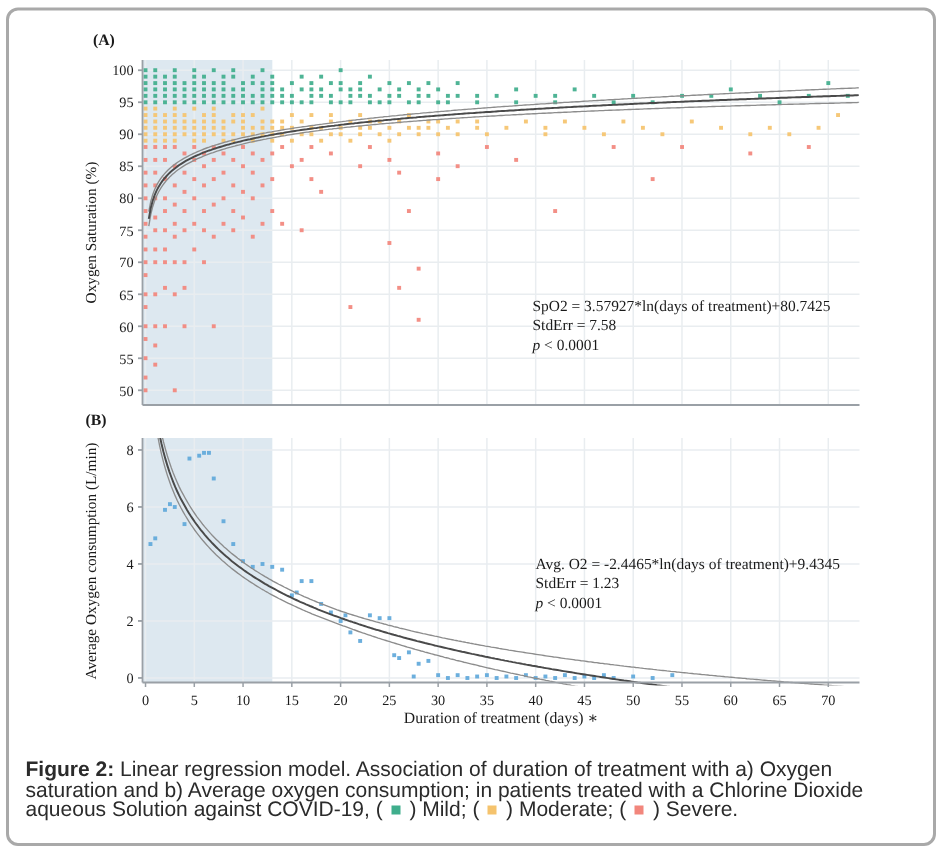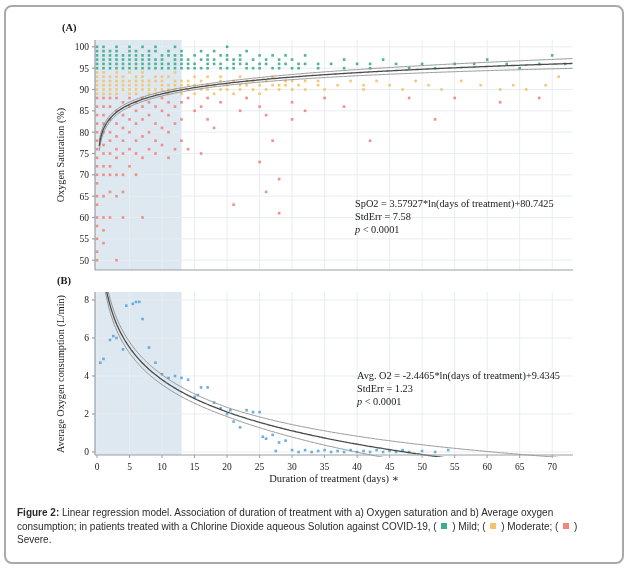--- a/index.html
+++ b/index.html
@@ -6,21 +6,21 @@
   #stage{position:relative;width:631px;height:573px;background:#fff;overflow:hidden;
          font-family:"Liberation Serif","DejaVu Serif",serif;}
   .page-border{position:absolute;left:4px;top:5px;width:620px;height:559px;
          border:2px solid #a9a9a9;border-radius:8px;background:#fff;box-sizing:border-box;}
   .panel-label{position:absolute;font-weight:bold;font-size:10.5px;color:#1a1a1a;}
   #panel-a-label{left:62px;top:22px;}
   #panel-b-label{left:57px;top:275px;}
   #figure-svg{position:absolute;left:0;top:0;}
   .caption{position:absolute;left:17px;top:506px;width:584px;
          font-family:"Liberation Sans","DejaVu Sans",sans-serif;
-         font-size:10px;line-height:13.5px;color:#2b2b2b;}
+         font-size:14px;line-height:13.5px;color:#2b2b2b;}
   .swatch{display:inline-block;width:6px;height:6px;margin:0 2px 1px 2px;}
 </style>
 </head>
 <body>
 
 <div id="stage">
   <div class="page-border"></div>
   <svg id="figure-svg" width="631" height="500">
       <g>
         <clipPath id="clipA">

